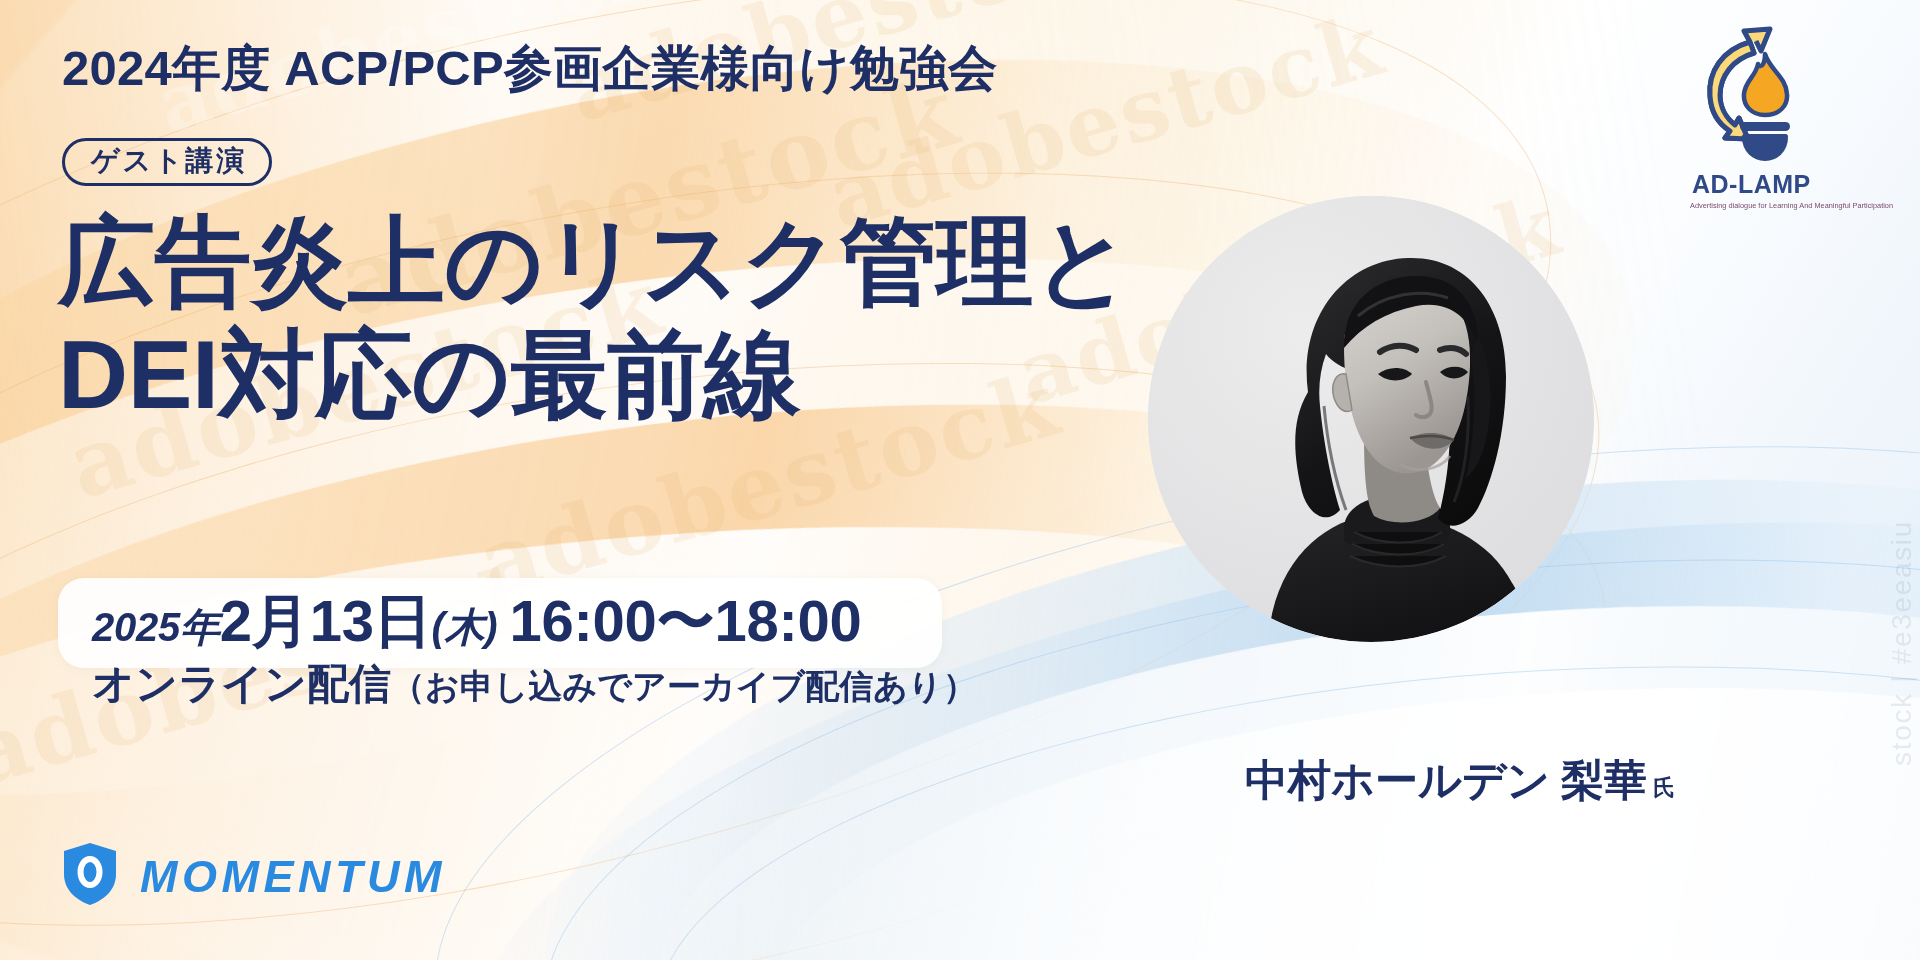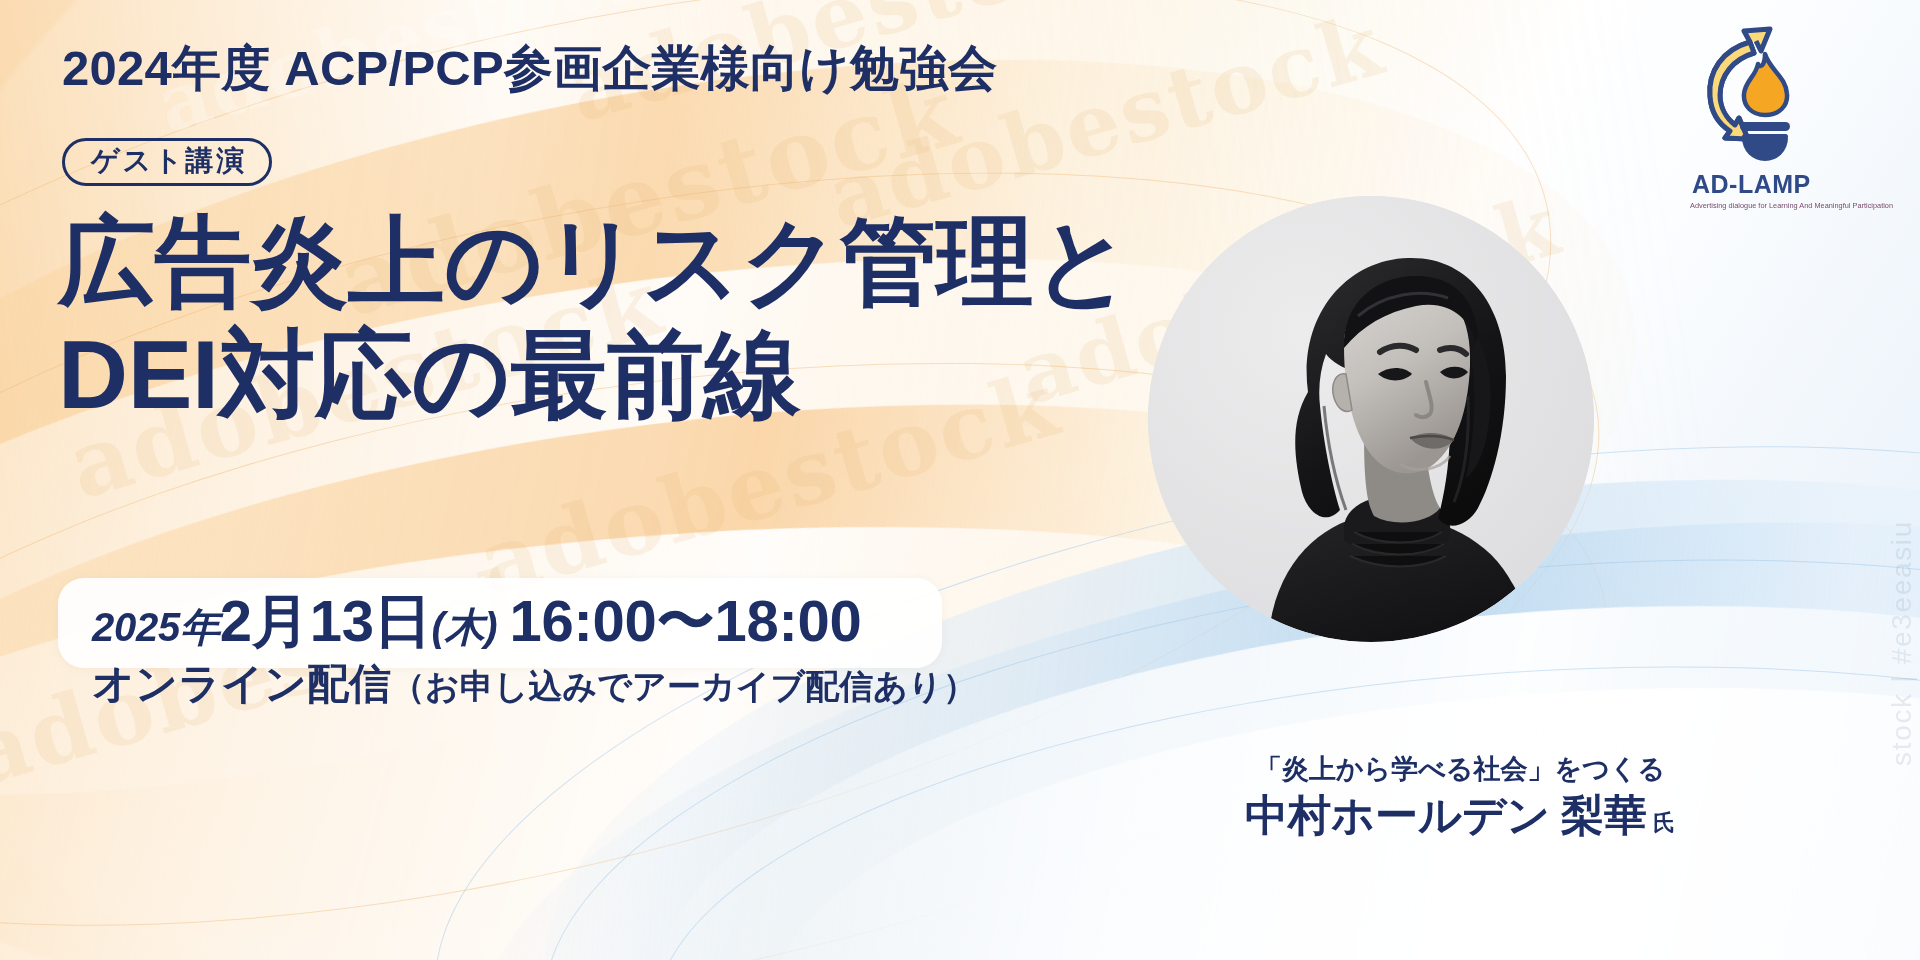--- a/index.html
+++ b/index.html
@@ -172,20 +172,29 @@
     </div>
 
     <div class="infobox"></div>
     <div class="infoline1">
       <span class="mid">2025年</span><span class="big">2月13日</span><span class="mid">(木)</span><span class="big" style="margin-left:12px;">16:00〜18:00</span>
     </div>
     <div class="infoline2">
       <span>オンライン配信</span><span class="paren">（お申し込みでアーカイブ配信あり）</span>
     </div>
 
+    <div class="momentum">
+      <span>
+        <svg width="56" height="64" viewBox="0 0 56 64" aria-hidden="true">
+          <path d="M28 1 L54 9 V32 C54 48 42 58 28 63 C14 58 2 48 2 32 V9 Z" fill="#2a8ae0"></path>
+          <ellipse cx="28" cy="30" rx="9.5" ry="13" fill="none" stroke="#ffffff" stroke-width="6"></ellipse>
+        </svg>
+      </span>
+      <span class="mom-word">MOMENTUM</span>
+    </div>
 
     <div class="adlamp">
       <span>
         <svg width="146" height="148" viewBox="0 0 146 148" aria-hidden="true">
 
           <path d="M58 24 C30 32 16 54 18 78 C19 94 27 106 38 113 L33 120 L56 121 L47 100 L43 107 C34 100 28 89 28 77 C28 58 41 41 62 35 Z" fill="#fbd97a" stroke="#2f4a87" stroke-width="5" stroke-linejoin="round"></path>
           <path d="M58 24 L52 13 L78 11 L69 33 L64 23" fill="#fbd97a" stroke="#2f4a87" stroke-width="5" stroke-linejoin="round"></path>
 
           <path d="M88 24 C116 32 130 54 128 78 C127 94 119 106 108 113 L113 120 L90 121 L99 100 L103 107 C112 100 118 89 118 77 C118 58 105 41 84 35 Z" fill="#fbd97a" stroke="#2f4a87" stroke-width="5" stroke-linejoin="round" transform="translate(146,0) scale(-1,1)"></path>
 
@@ -264,20 +273,19 @@
               <path d="M206 336 C232 350 272 350 294 336"></path>
               <path d="M204 348 C232 362 272 362 296 348"></path>
               <path d="M202 360 C232 374 272 374 298 360"></path>
             </g>
           </g>
         </svg>
       </div>
     </div>
 
     <div class="speaker">
-      <div class="sp-l1">「炎上から学べる社会」をつくる</div>
       <div class="sp-name">
         <span>中村ホールデン 梨華</span><span class="suffix">氏</span>
       </div>
     </div>
 
   </div>
 </div>
 
 </body></html>

